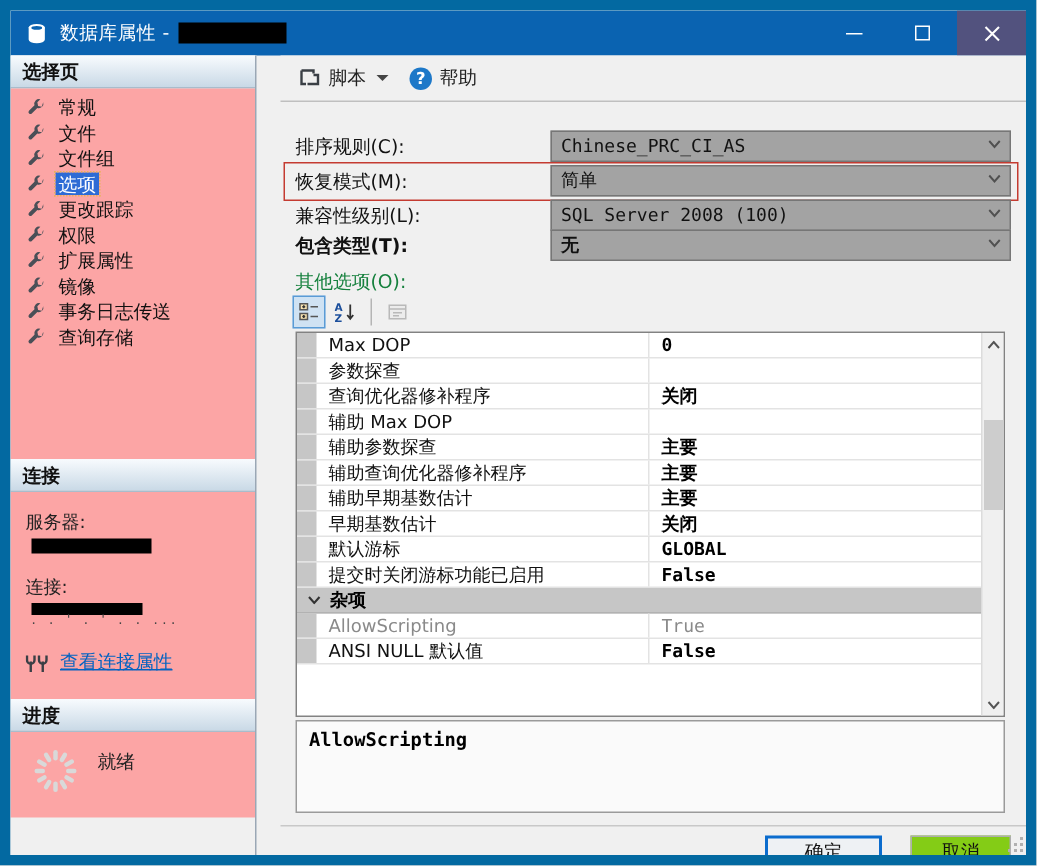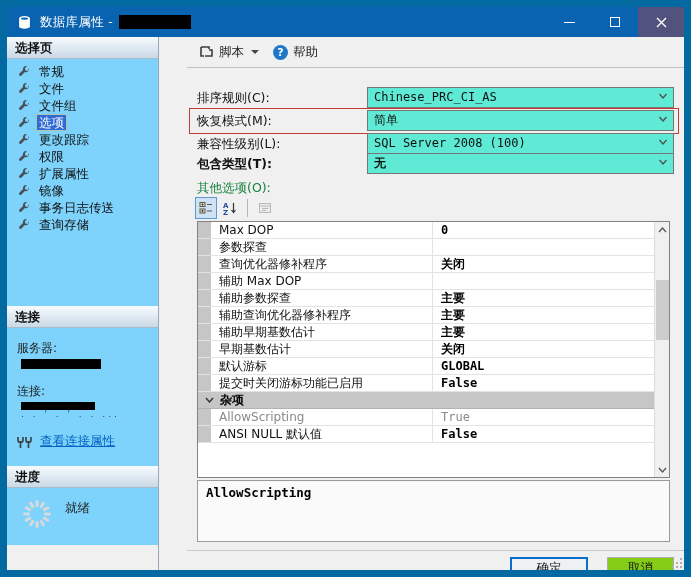--- a/index.html
+++ b/index.html
@@ -11,24 +11,24 @@
   .titlebar .app-icon{margin:0 8px 0 10px;display:flex;align-items:center;}
   .titlebar .title-text{font-size:12.5px;letter-spacing:.3px;}
   .redact-title{display:inline-block;width:72px;height:14px;background:#000;margin-left:6px;vertical-align:middle;}
   .win-controls{position:absolute;right:0;top:0;height:30px;display:flex;}
   .win-btn{width:46px;height:30px;display:flex;align-items:center;justify-content:center;color:#fff;font-size:12px;}
   .win-btn.close{background:#52527e;}
   .minimize-glyph{display:block;width:11px;height:1px;background:#fff;}
   .maximize-glyph{display:block;width:10px;height:10px;border:1px solid #fff;}
 
   
-  .sidebar{position:absolute;left:0;top:30px;width:152px;bottom:0;background:#f0f0f0;border-right:1px solid #9aa7b5;display:flex;flex-direction:column;}
+  .sidebar{position:absolute;left:0;top:30px;width:164px;bottom:0;background:#f0f0f0;border-right:1px solid #9aa7b5;display:flex;flex-direction:column;}
   .side-header{height:22px;line-height:21px;padding-left:8px;font-weight:bold;font-size:12.5px;color:#111;
     background:linear-gradient(#f8fbfe,#c9d9e6);border-bottom:1px solid #a9bccb;flex:0 0 auto;}
-  .side-panel{background:#7dd3fc;flex:0 0 auto;overflow:hidden;}
+  .side-panel{background:#fca5a5;flex:0 0 auto;overflow:hidden;}
   .panel-tree{height:247px;padding-top:4px;}
   .panel-conn{height:138px;padding:6px 0 0 10px;font-size:12px;color:#222;}
   .panel-progress{height:57px;position:relative;}
   .side-filler{flex:1 1 auto;background:#f0f0f0;}
   .tree-item{display:flex;align-items:center;height:17px;padding-left:10px;font-size:12.5px;color:#111;cursor:default;}
   .tree-item .wrench{width:14px;height:14px;margin-right:6px;flex:0 0 auto;}
   .tree-item .lbl{padding:0 2px;line-height:15px;white-space:nowrap;}
   .tree-item.selected .lbl{background:var(--selection,#2e6bd5);color:#fff;outline:1px dotted #e8b25a;}
   .conn-label{margin-top:6px;}
   .redact-bar{background:#000;height:10px;width:80px;margin:2px 0 0 4px;}
@@ -40,21 +40,21 @@
 
   
   .main{position:absolute;left:180px;top:30px;right:0;bottom:0;background:#f0f0f0;}
   .toolbar{position:absolute;left:0;top:0;right:0;height:31px;display:flex;align-items:center;padding-left:8px;border-bottom:1px solid #bfbfbf;}
   .tb-btn{display:flex;align-items:center;gap:5px;padding:3px 4px;font-size:12.5px;color:#222;cursor:default;text-align:center;}
   .tb-caret{width:0;height:0;border-left:4px solid transparent;border-right:4px solid transparent;border-top:4px solid #444;margin:0 6px 0 2px;}
   .help-circle{width:15px;height:15px;border-radius:50%;background:#1d78c8;color:#fff;font-size:11px;font-weight:bold;display:flex;align-items:center;justify-content:center;}
 
   .form-row{position:absolute;left:0;right:0;height:22px;}
   .form-row .flabel{position:absolute;left:10px;top:3px;font-size:12.5px;color:#111;}
-  .dropdown{position:absolute;left:180px;right:10px;top:0;height:21px;background:#5eead4;border:1px solid #767676;
+  .dropdown{position:absolute;left:180px;right:10px;top:0;height:21px;background:#a3a3a3;border:1px solid #767676;
     font-family:"DejaVu Sans Mono","Liberation Mono",monospace;font-size:12px;color:#111;line-height:19px;padding-left:6px;}
   .dd-chevron{position:absolute;right:5px;top:3px;width:10px;height:10px;}
   .red-outline{position:absolute;left:2px;right:5px;top:-2px;bottom:-2px;border:1px solid var(--highlight_red,#c43b31);pointer-events:none;}
   .other-label{position:absolute;left:10px;font-size:12.5px;color:#15803d;}
 
   .grid-toolbar{position:absolute;left:8px;display:flex;align-items:center;gap:2px;}
   .gt-btn{width:22px;height:22px;display:flex;align-items:center;justify-content:center;border:1px solid transparent;}
   .gt-btn.active{background:#cfe2f3;border-color:#5a9bd5;}
   .gt-btn.disabled{opacity:.45;}
   .gt-sep{width:1px;height:18px;background:#b5b5b5;margin:0 4px;}

